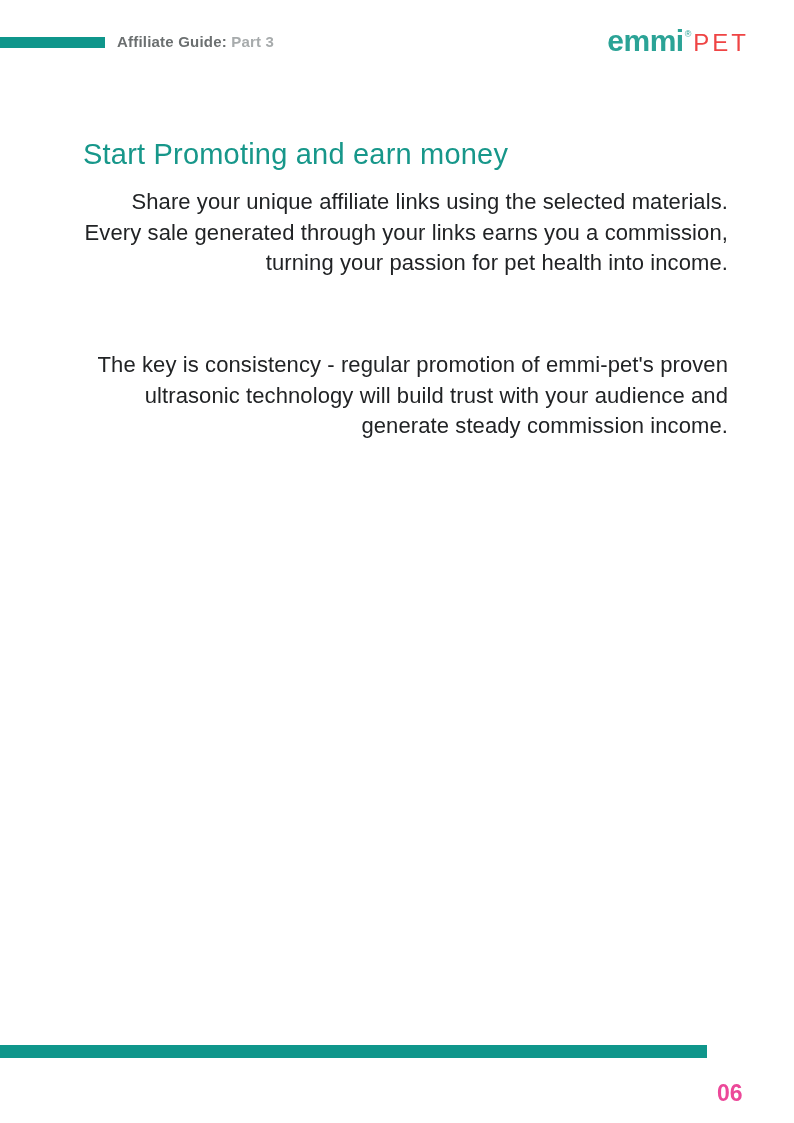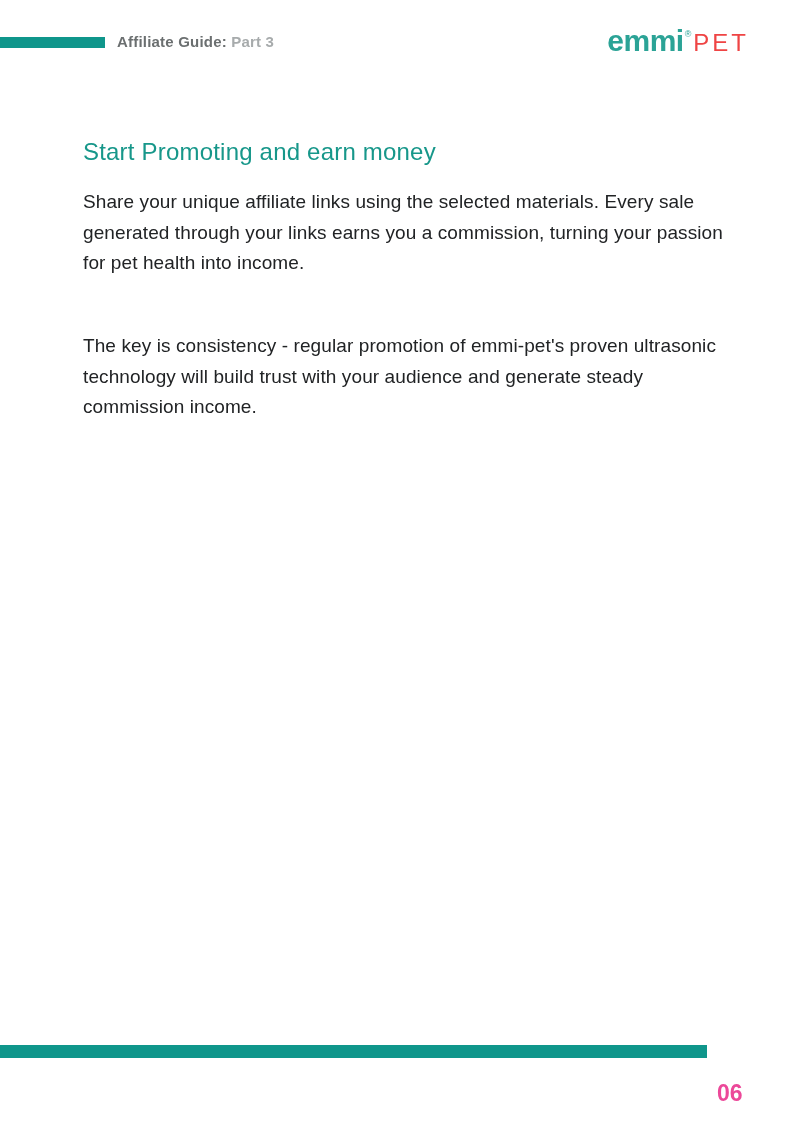--- a/index.html
+++ b/index.html
@@ -68,38 +68,39 @@
     letter-spacing: 3px;
     margin-left: 3px;
   }
 
   
   .page-title {
     position: absolute;
     left: 83px;
     top: 138px;
     margin: 0;
-    font-size: 24px;
+    font-size: 29px;
     font-weight: 500;
     color: #17978A;
     letter-spacing: 0.2px;
     white-space: nowrap;
   }
   .para {
     position: absolute;
     left: 83px;
     width: 645px;
     margin: 0;
-    font-size: 19px;
+    font-size: 22px;
     line-height: 30.6px;
     color: #212325;
     letter-spacing: 0.1px;
+    text-align: right;
   }
   .para-1 { top: 187px; }
-  .para-2 { top: 331px; }
+  .para-2 { top: 350px; }
 
   
   .footer-bar {
     position: absolute;
     left: 0;
     top: 1045px;
     width: 707px;
     height: 13px;
     background: #0F968B;
   }

